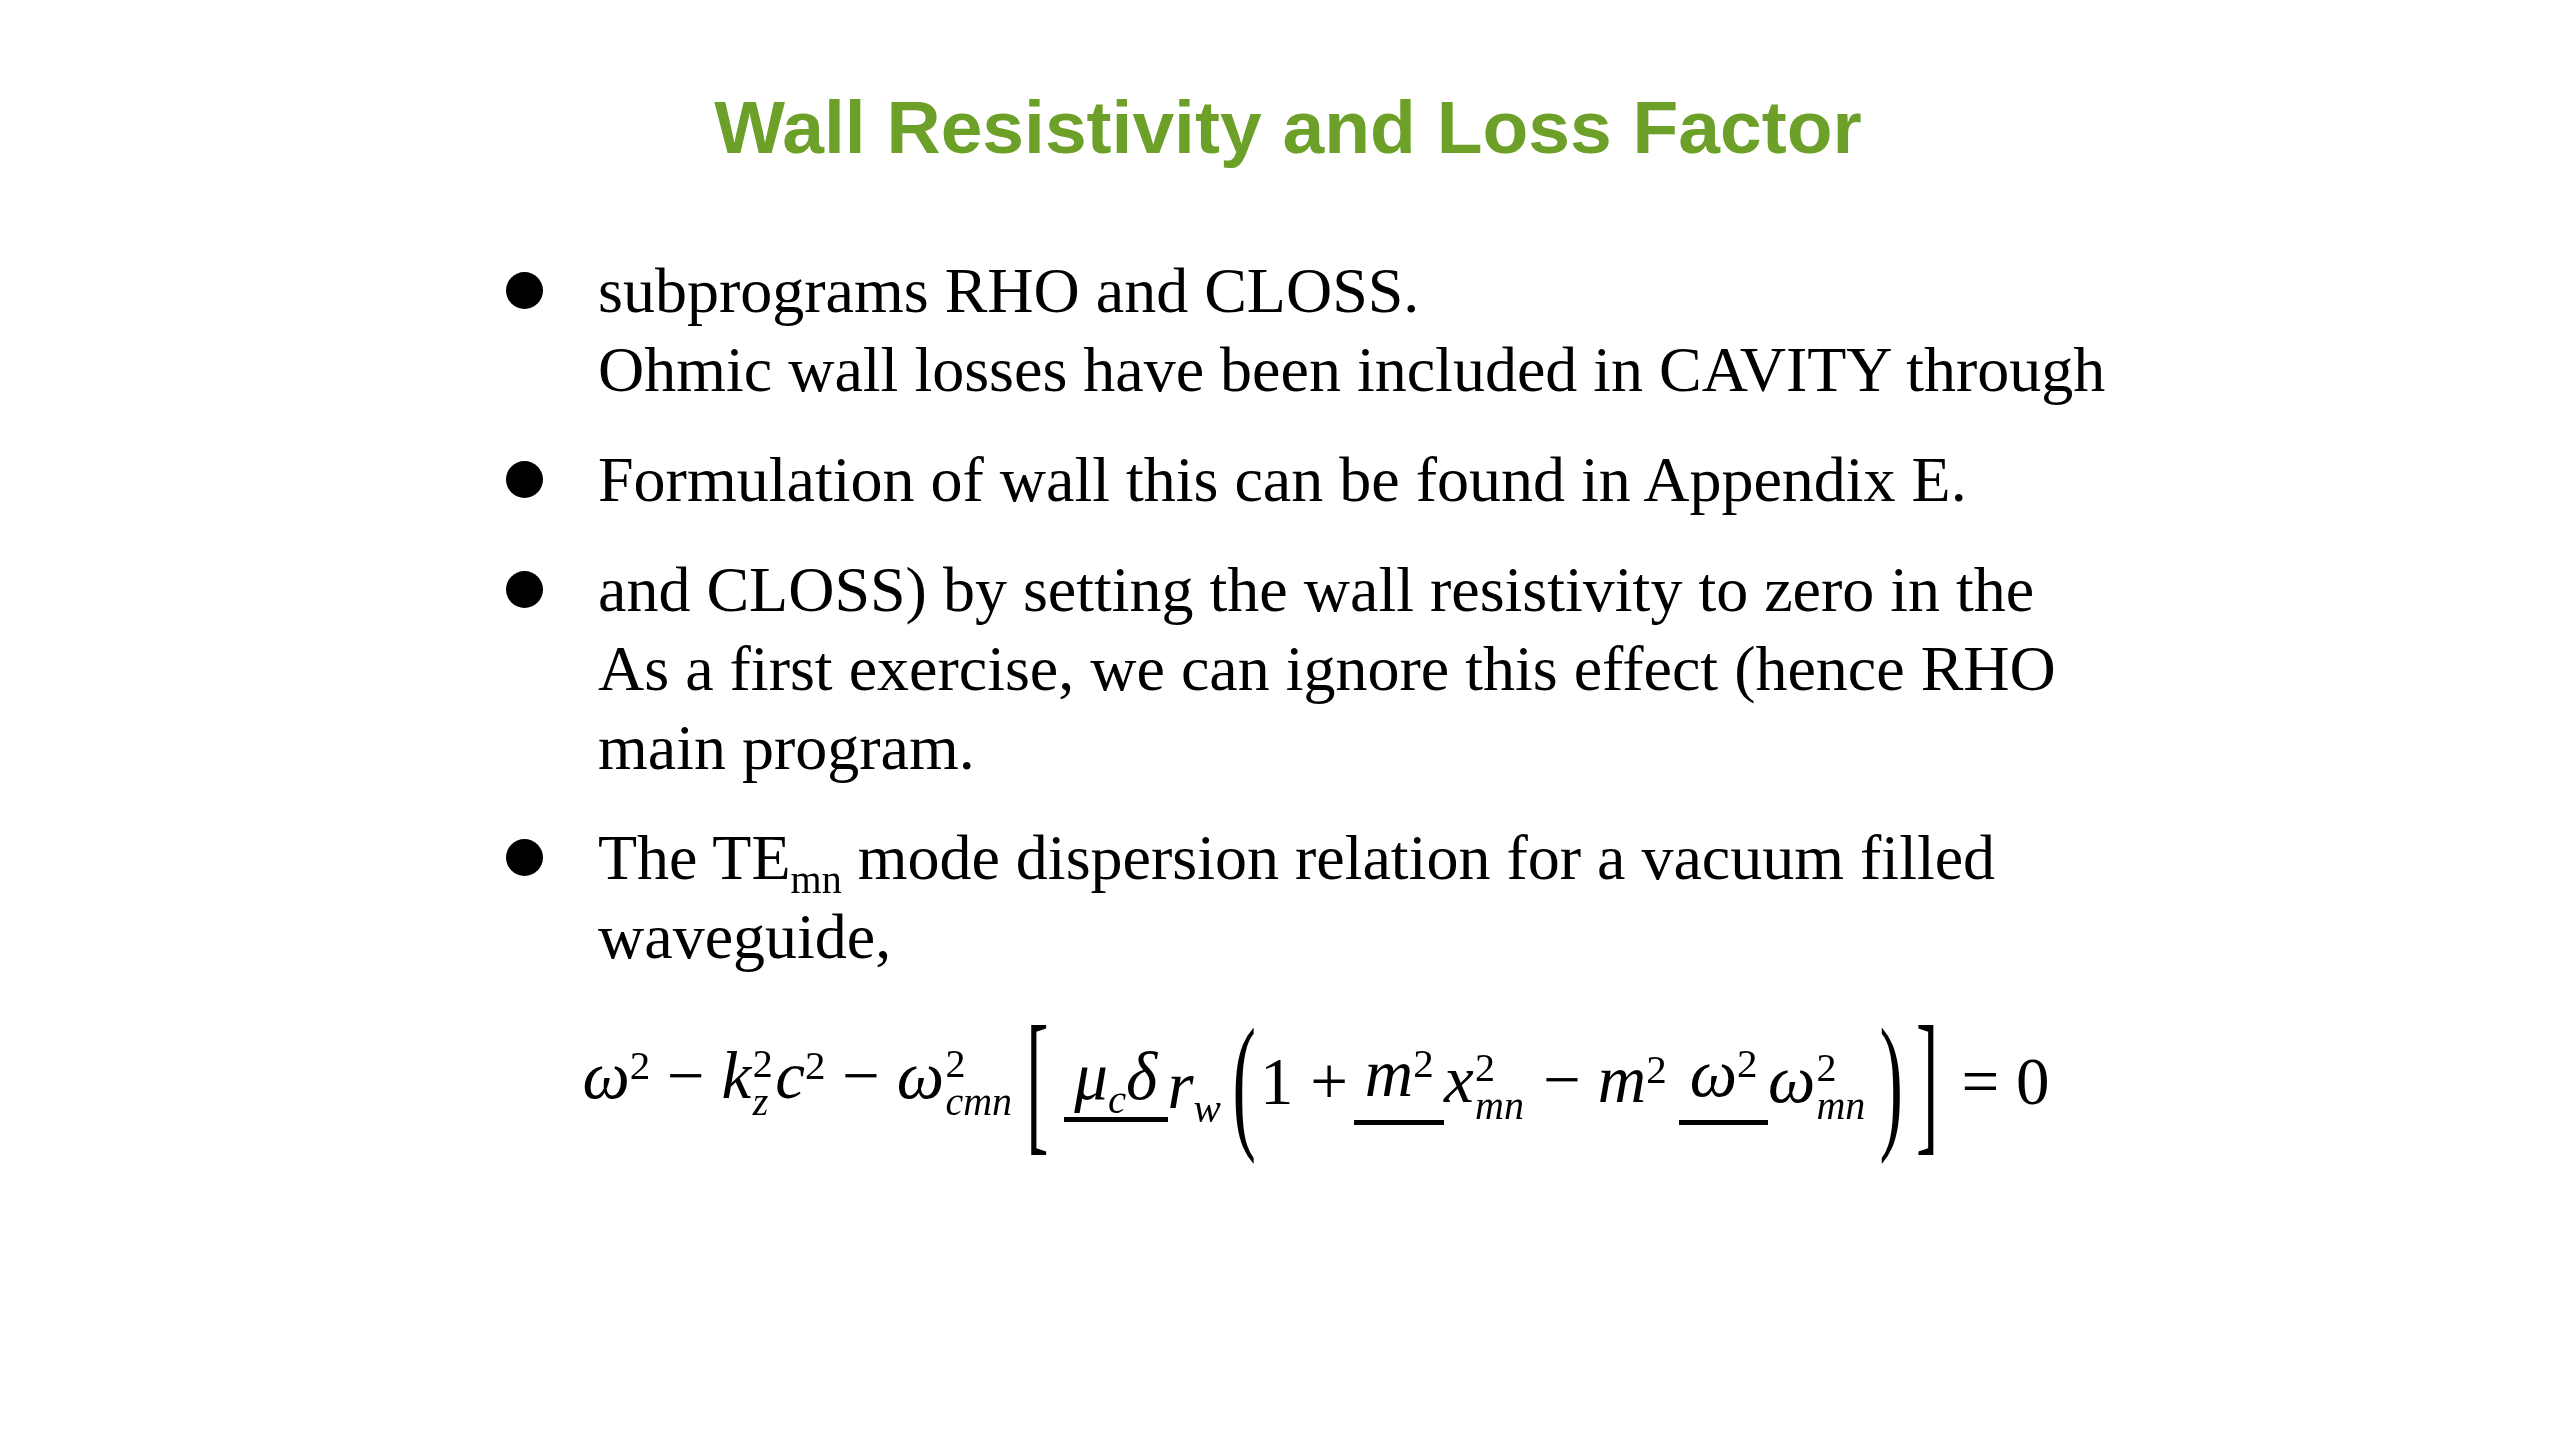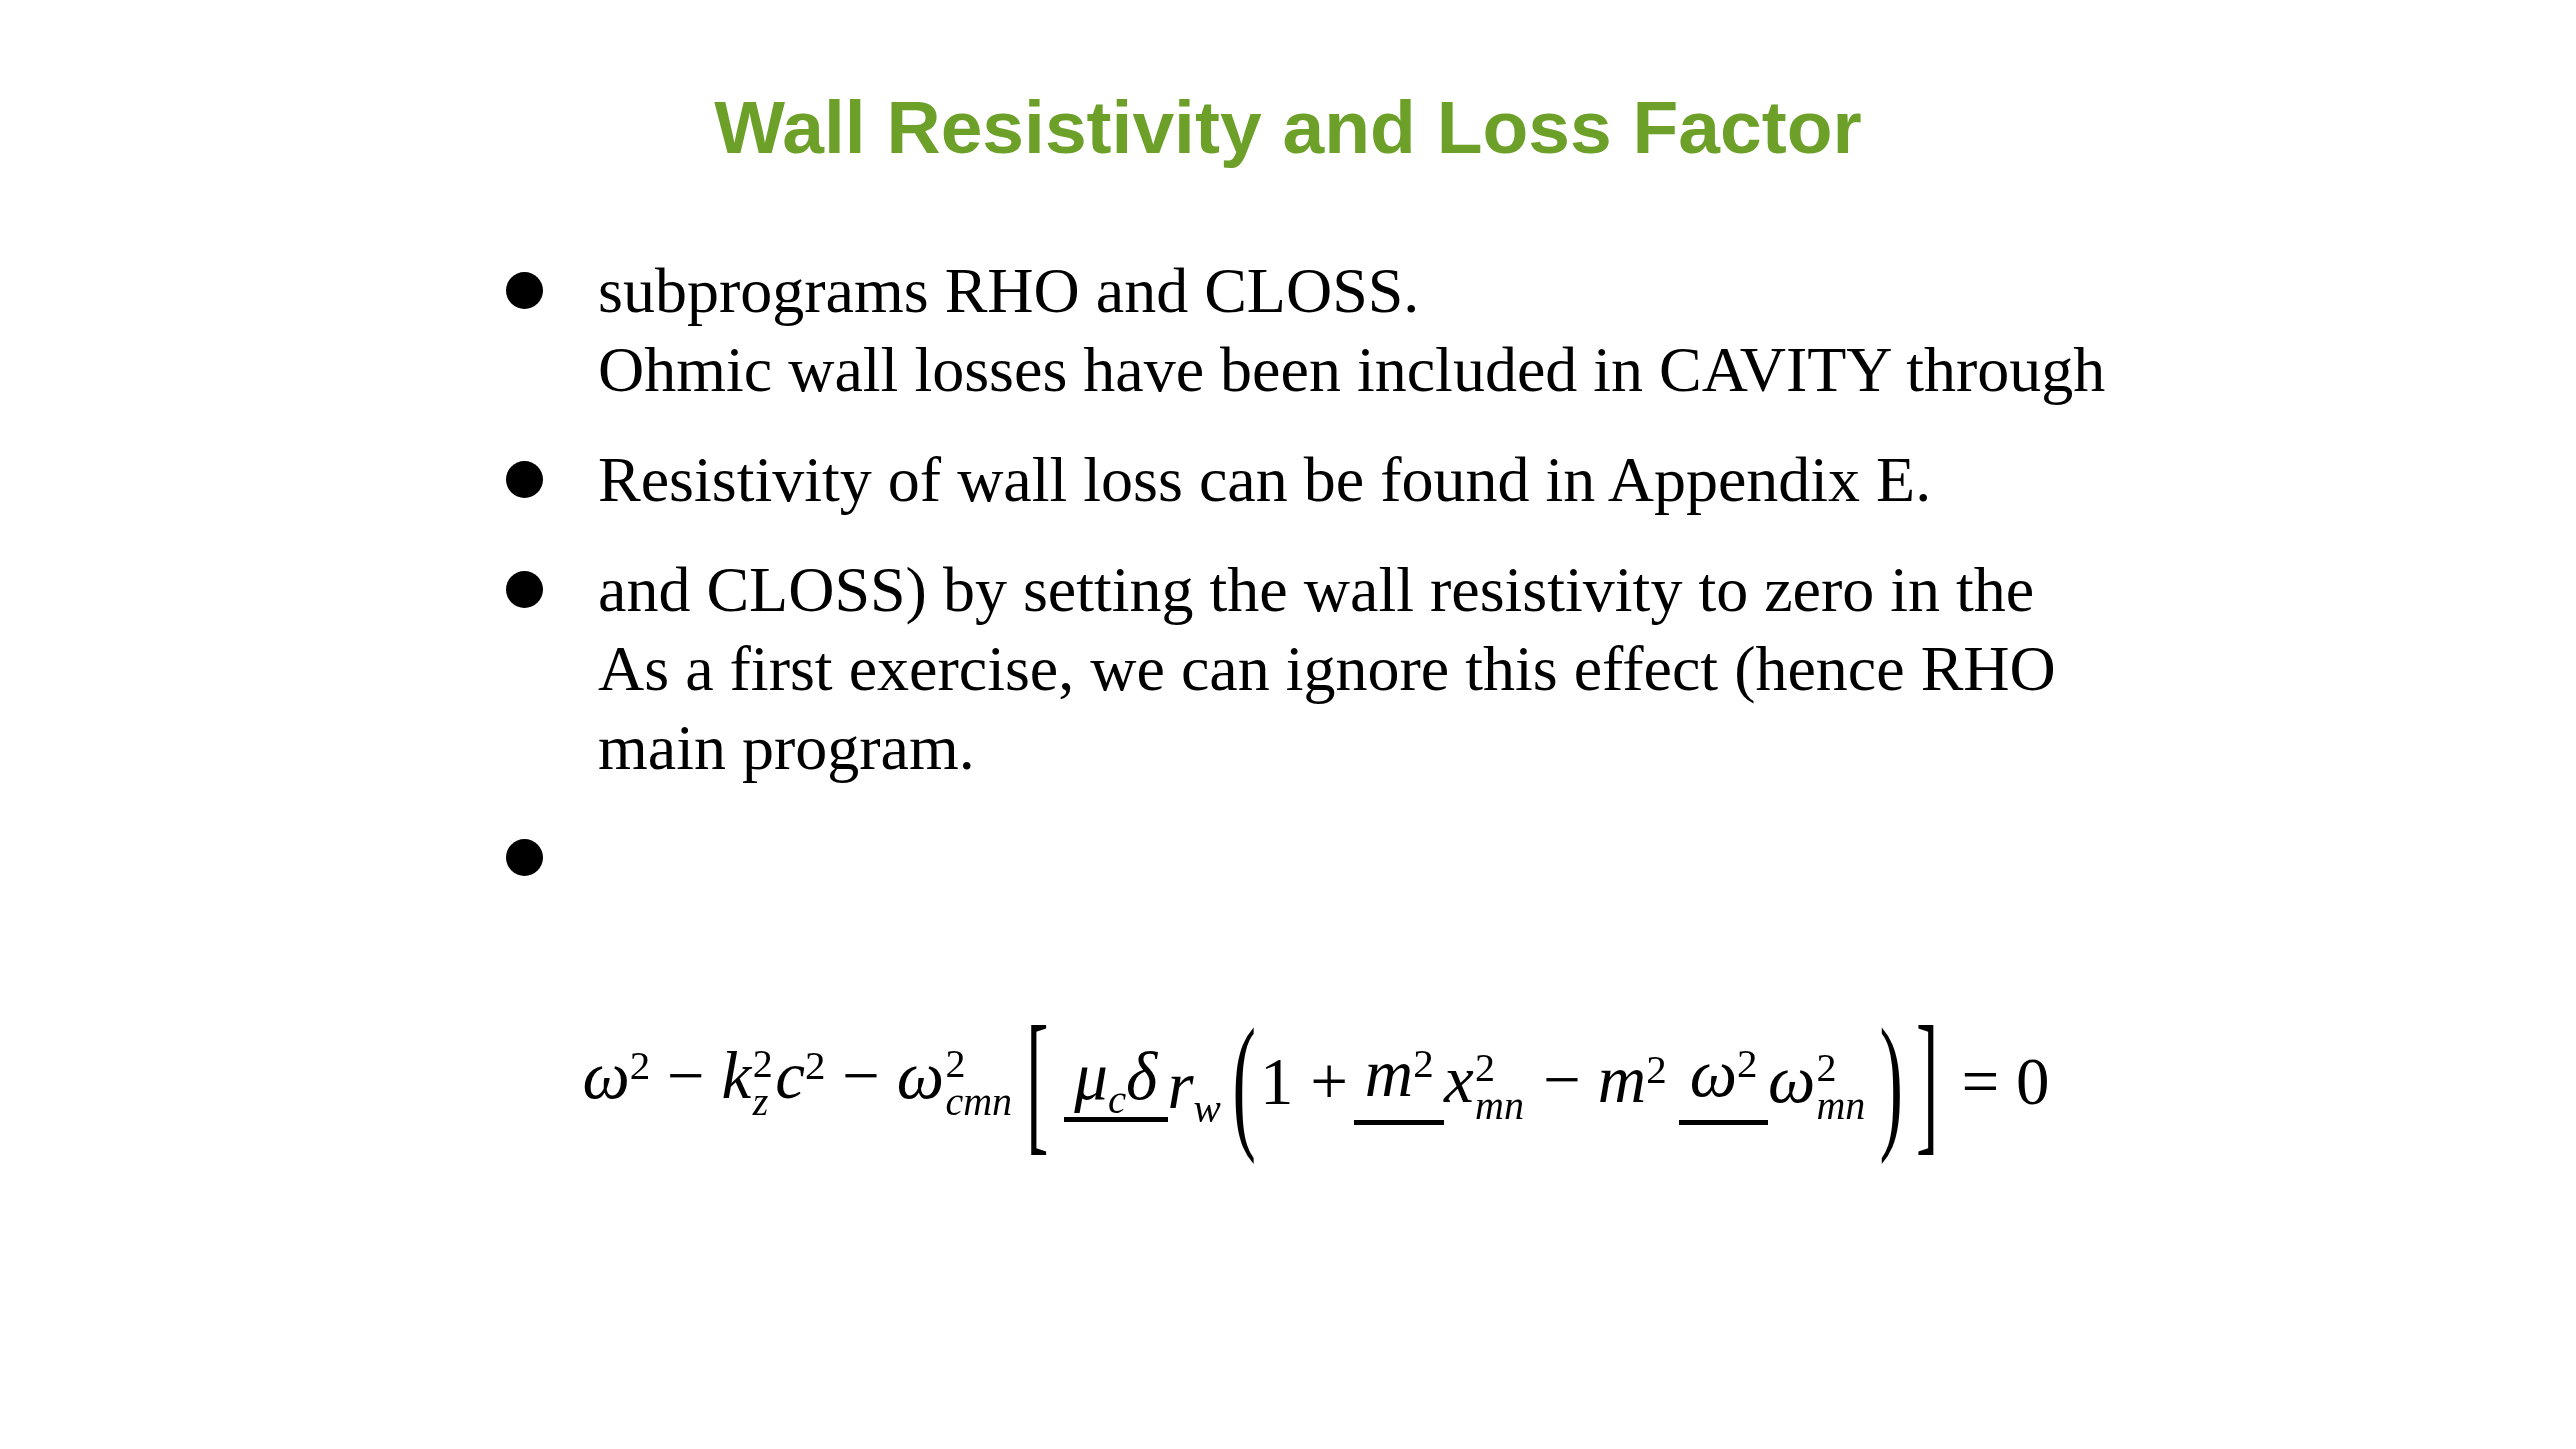--- a/index.html
+++ b/index.html
@@ -147,35 +147,39 @@
       <span class="marker"></span>
       <div class="btext">
         <div class="bline">subprograms RHO and CLOSS.</div>
         <div class="bline">Ohmic wall losses have been included in CAVITY through</div>
       </div>
     </div>
 
     <div class="li">
       <span class="marker"></span>
       <div class="btext">
-        <div class="bline">Resistivity of wall loss can be found in Appendix E.</div>
+        <div class="bline">Formulation of wall this can be found in Appendix E.</div>
       </div>
     </div>
 
     <div class="li">
       <span class="marker"></span>
       <div class="btext">
         <div class="bline">and CLOSS) by setting the wall resistivity to zero in the</div>
         <div class="bline">As a first exercise, we can ignore this effect (hence RHO</div>
         <div class="bline">main program.</div>
       </div>
     </div>
 
     <div class="li">
       <span class="marker"></span>
+      <div class="btext">
+        <div class="bline"><span>The TE</span><span class="bsub">mn</span><span> mode dispersion relation for a vacuum filled</span></div>
+        <div class="bline">waveguide,</div>
+      </div>
     </div>
 
   </div>
 
   <div class="equation">
 
     <span class="mrow"><span class="it">ω</span><sup class="sup">2</sup><span class="rm"> − </span><span class="it">k</span><span class="ss">
           <span class="ss-t">2</span>
           <span class="ss-b it">z</span>
         </span><span class="it">c</span><sup class="sup">2</sup><span class="rm"> − </span><span class="it">ω</span><span class="ss">

